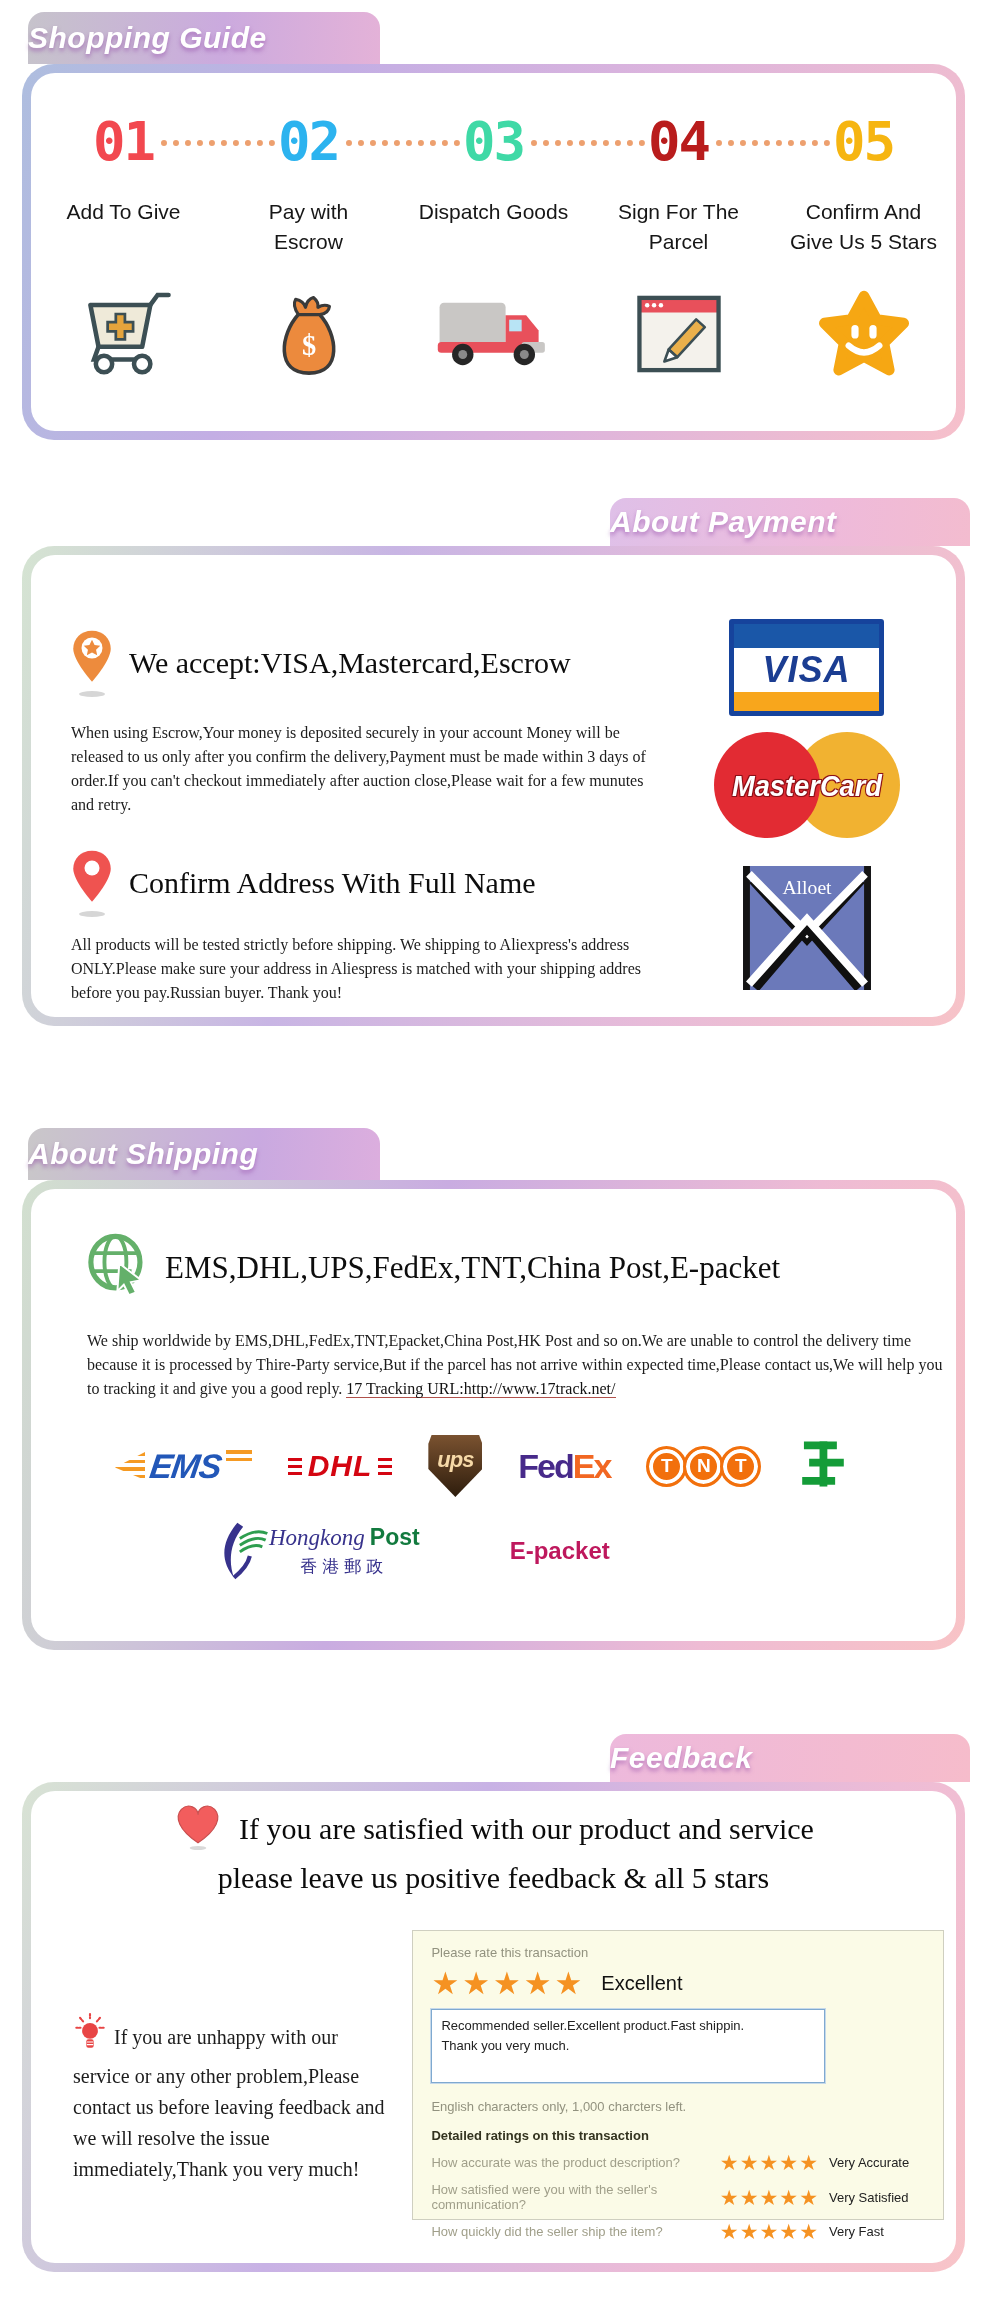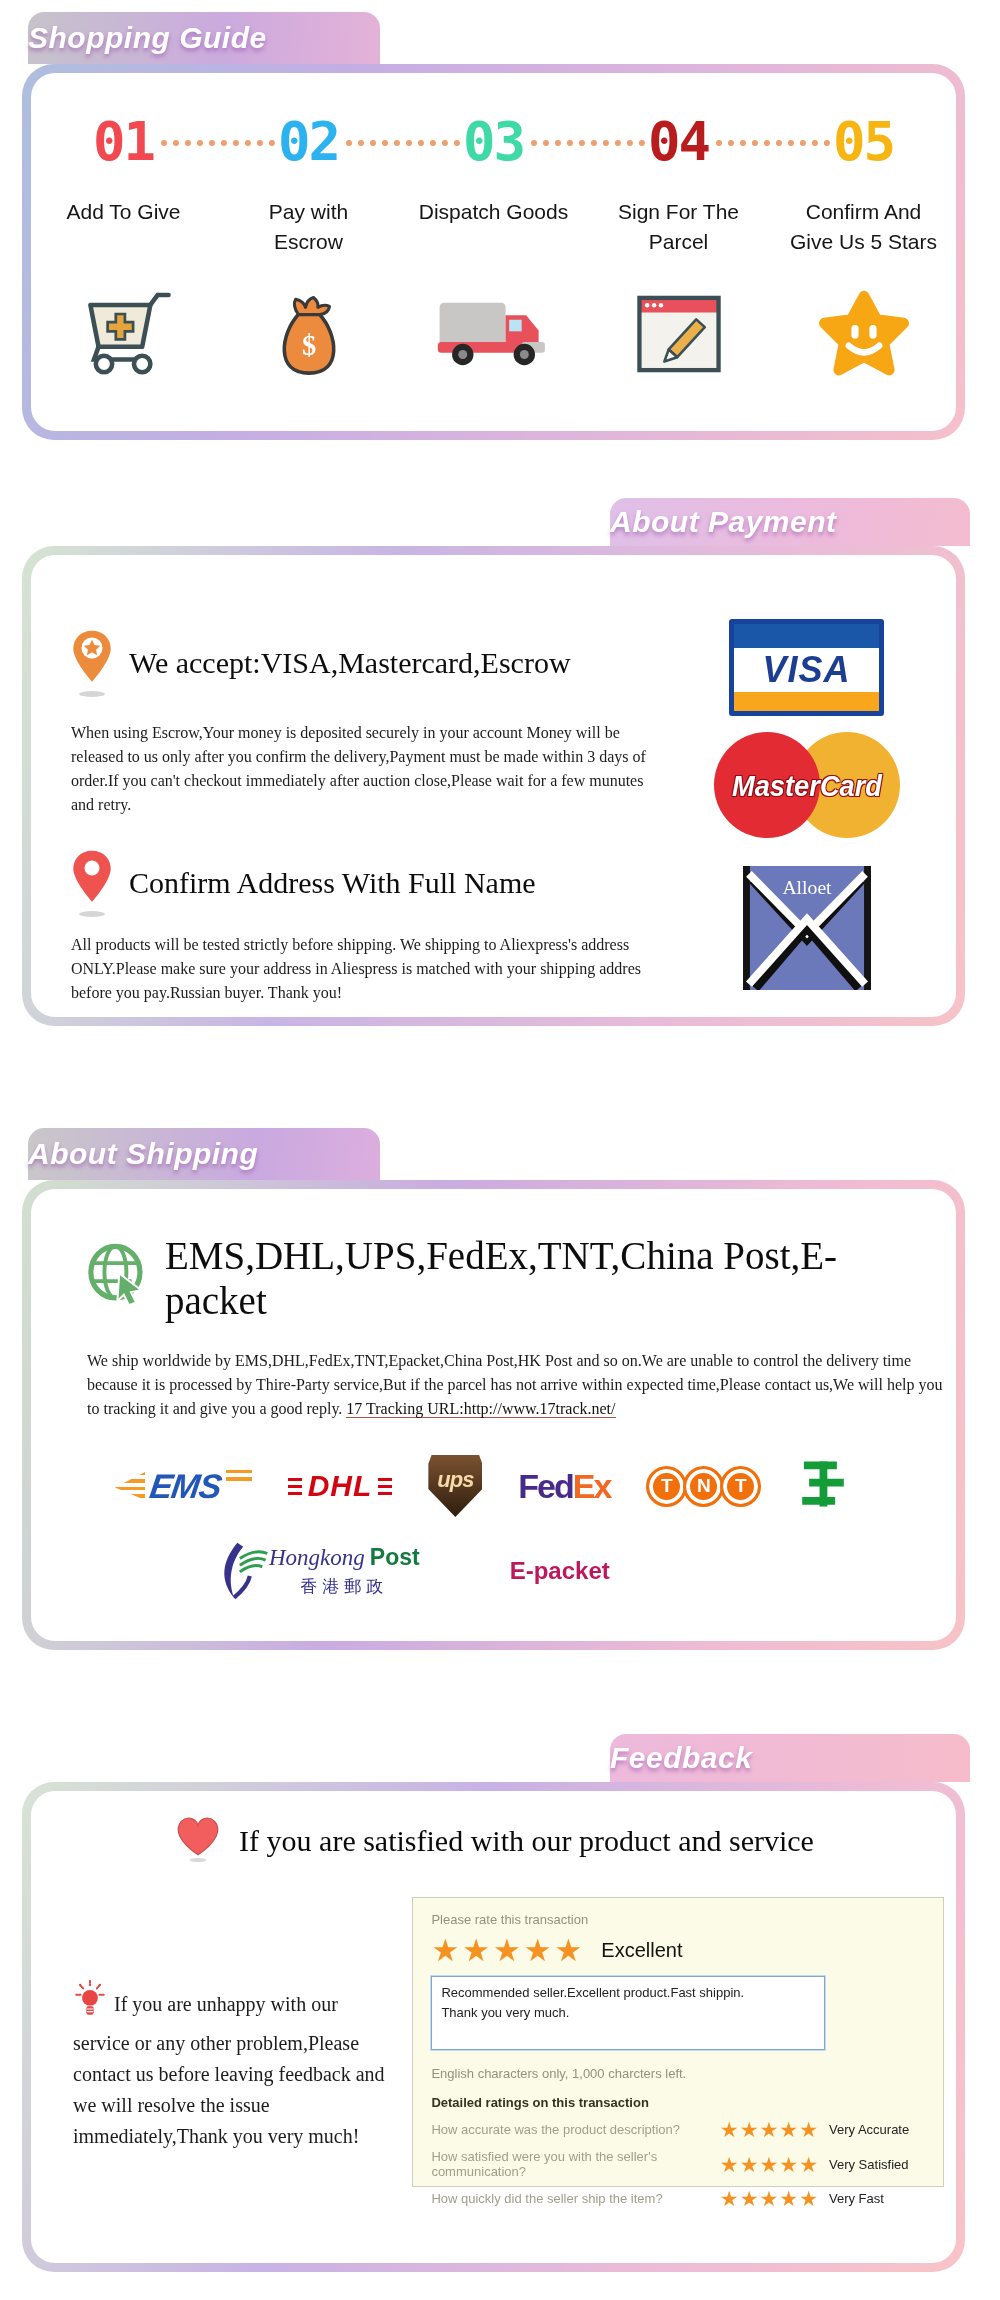--- a/index.html
+++ b/index.html
@@ -17,21 +17,21 @@
   
   .frame{margin:0 35px 0 22px;border-radius:32px;padding:9px;position:relative;z-index:1;}
   .frame1{background:linear-gradient(110deg,#aebedf,#c3aee4 30%,#dcb4dd 60%,#f6c0cb);}
   .frame2{background:linear-gradient(105deg,#d5e4d2,#c8b5e4 35%,#e7bbd9 70%,#f7c3c8);}
   .frame3{background:linear-gradient(105deg,#d2e0cf,#c9ace1 40%,#eebbd4 75%,#f8c3c6);}
   .frame4{background:linear-gradient(115deg,#d8e3d4,#c8b2e5 40%,#eebcd6 75%,#f8c4c8);}
   .inner{background:#fff;border-radius:24px;box-sizing:border-box;overflow:hidden;}
   .inner1{height:358px;}
   .inner2{height:462px;display:flex;padding:36px 26px 0 40px;}
   .inner3{height:452px;padding:44px 30px 0 56px;}
-  .inner4{height:472px;padding-top:22px;}
+  .inner4{height:472px;padding-top:10px;}
   
   .sg-grid{display:grid;grid-template-columns:repeat(5,1fr);}
   .sg-nums{margin-top:42px;}
   .numcell{position:relative;text-align:center;}
   .numcell .num{font-family:"DejaVu Sans Mono",monospace;font-weight:800;font-size:54px;line-height:1;letter-spacing:-2px;}
   .numcell.has-dots::after{content:"";position:absolute;left:70%;top:46%;width:62%;border-top:6px dotted #eda06f;}
   .n1{color:#f2484f;} .n2{color:#2cb3ef;} .n3{color:#3fd9a6;} .n4{color:#b91c1c;} .n5{color:#f6b511;}
   .sg-labels{margin-top:28px;}
   .lbl{font-size:21px;color:#161616;text-align:center;line-height:1.45;width:150px;margin:0 auto;font-weight:500;}
   .sg-icons{margin-top:18px;}
@@ -245,21 +245,21 @@
     <div class="inner inner3">
       <div class="h-row">
         <span>
           <svg viewBox="0 0 96 100" width="62" height="66">
             <ellipse cx="44" cy="44" rx="38" ry="40" fill="none" stroke="#64b06a" stroke-width="8"></ellipse>
             <ellipse cx="44" cy="44" rx="17" ry="40" fill="none" stroke="#64b06a" stroke-width="6"></ellipse>
             <path d="M7 30 h74 M7 58 h62" stroke="#64b06a" stroke-width="6"></path>
             <path d="M50 46 L84 72 L68 75 L76 91 L65 95 L57 79 L47 89 Z" fill="#64b06a" stroke="#fff" stroke-width="3"></path>
           </svg>
         </span>
-        <div class="serif-h" style="font-size:39px">EMS,DHL,UPS,FedEx,TNT,China Post,E-packet</div>
+        <div class="serif-h" style="font-size:31px">EMS,DHL,UPS,FedEx,TNT,China Post,E-packet</div>
       </div>
       <div class="para" style="width:862px;margin-top:26px">
         <span>We ship worldwide by EMS,DHL,FedEx,TNT,Epacket,China Post,HK Post and so on.We are unable to control the delivery time because it is processed by Thire-Party service,But if the parcel has not arrive within expected time,Please contact us,We will help you to tracking it and give you a good reply.</span>
         <a class="link">17 Tracking URL:http://www.17track.net/</a>
       </div>
       <div class="carriers">
         <div class="ems">
           <span class="ems-tri"></span>
           <b>EMS</b>
           <span class="ems-dash"></span>
@@ -315,20 +315,21 @@
     <div class="inner inner4">
       <div class="fb-line1">
         <span>
           <svg viewBox="0 0 84 84" width="50" height="50">
             <path d="M42 70 C10 49 2 27 14 14 C26 2 42 12 42 23 C42 12 58 2 70 14 C82 27 74 49 42 70 Z" fill="#f25d5d" stroke="#c94f4f" stroke-width="2"></path>
             <ellipse cx="42" cy="79" rx="14" ry="3.5" fill="#d9d9d9"></ellipse>
           </svg>
         </span>
         <span class="fb-h">If you are satisfied with our product and service</span>
       </div>
+      <div class="fb-h">please leave us positive feedback &amp; all 5 stars</div>
       <div class="fb-body">
         <div class="note">
           <span style="display:inline-block;vertical-align:-8px;margin-right:2px;">
             <svg viewBox="0 0 64 76" width="34" height="40">
               <path d="M32 4 v8 M13 11 l6 7 M51 11 l-6 7 M6 30 h8 M50 30 h8" stroke="#e84545" stroke-width="4" stroke-linecap="round" stroke-dasharray="3 3"></path>
               <circle cx="32" cy="36" r="15" fill="#e84545"></circle>
               <rect x="25" y="52" width="14" height="16" rx="4" fill="#e84545"></rect>
               <path d="M26 57 h12 M26 62 h12" stroke="#fff" stroke-width="2"></path>
             </svg>
           </span>

